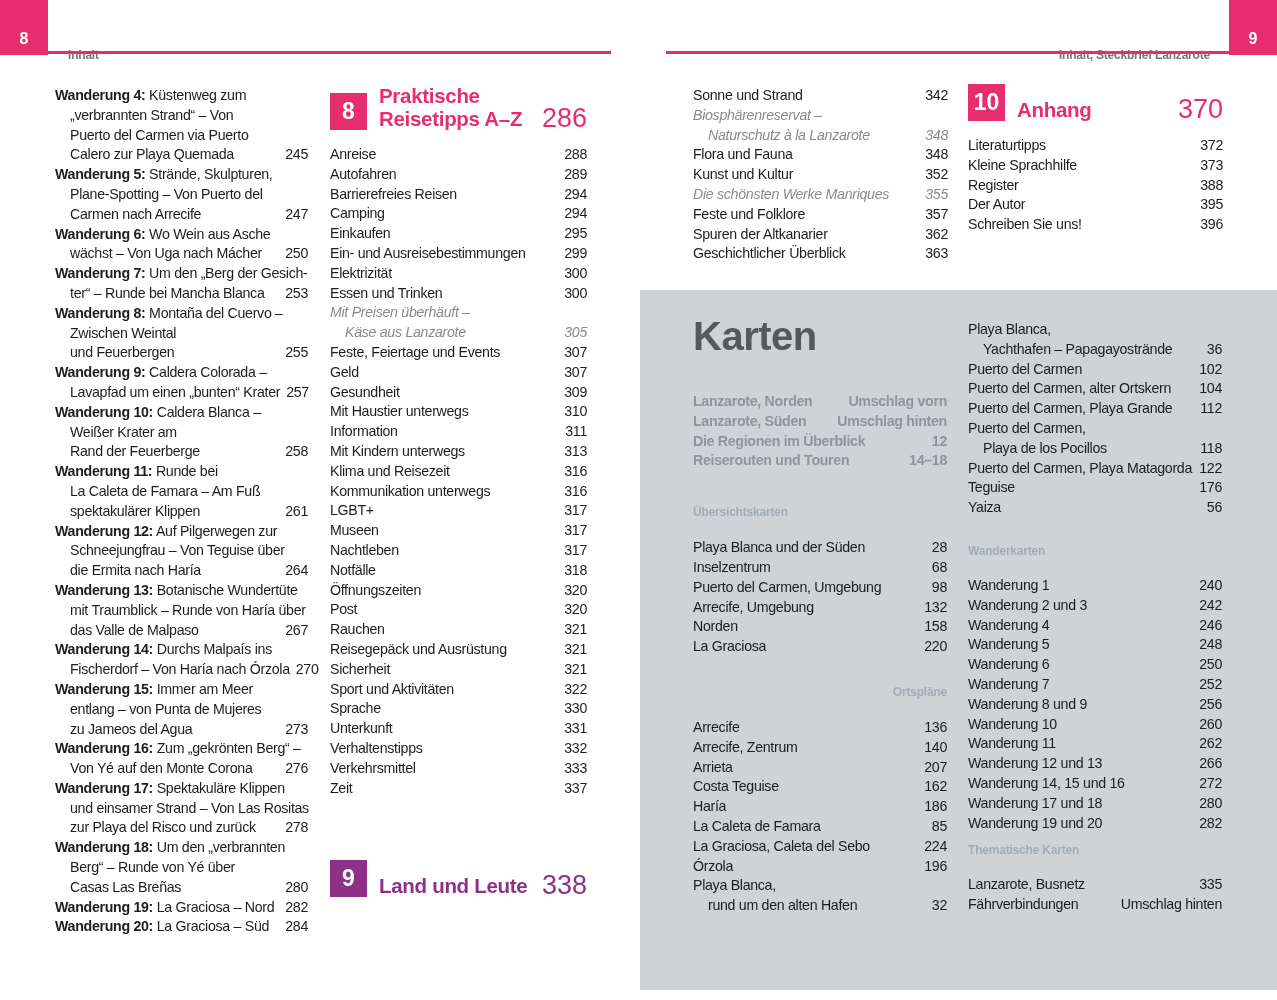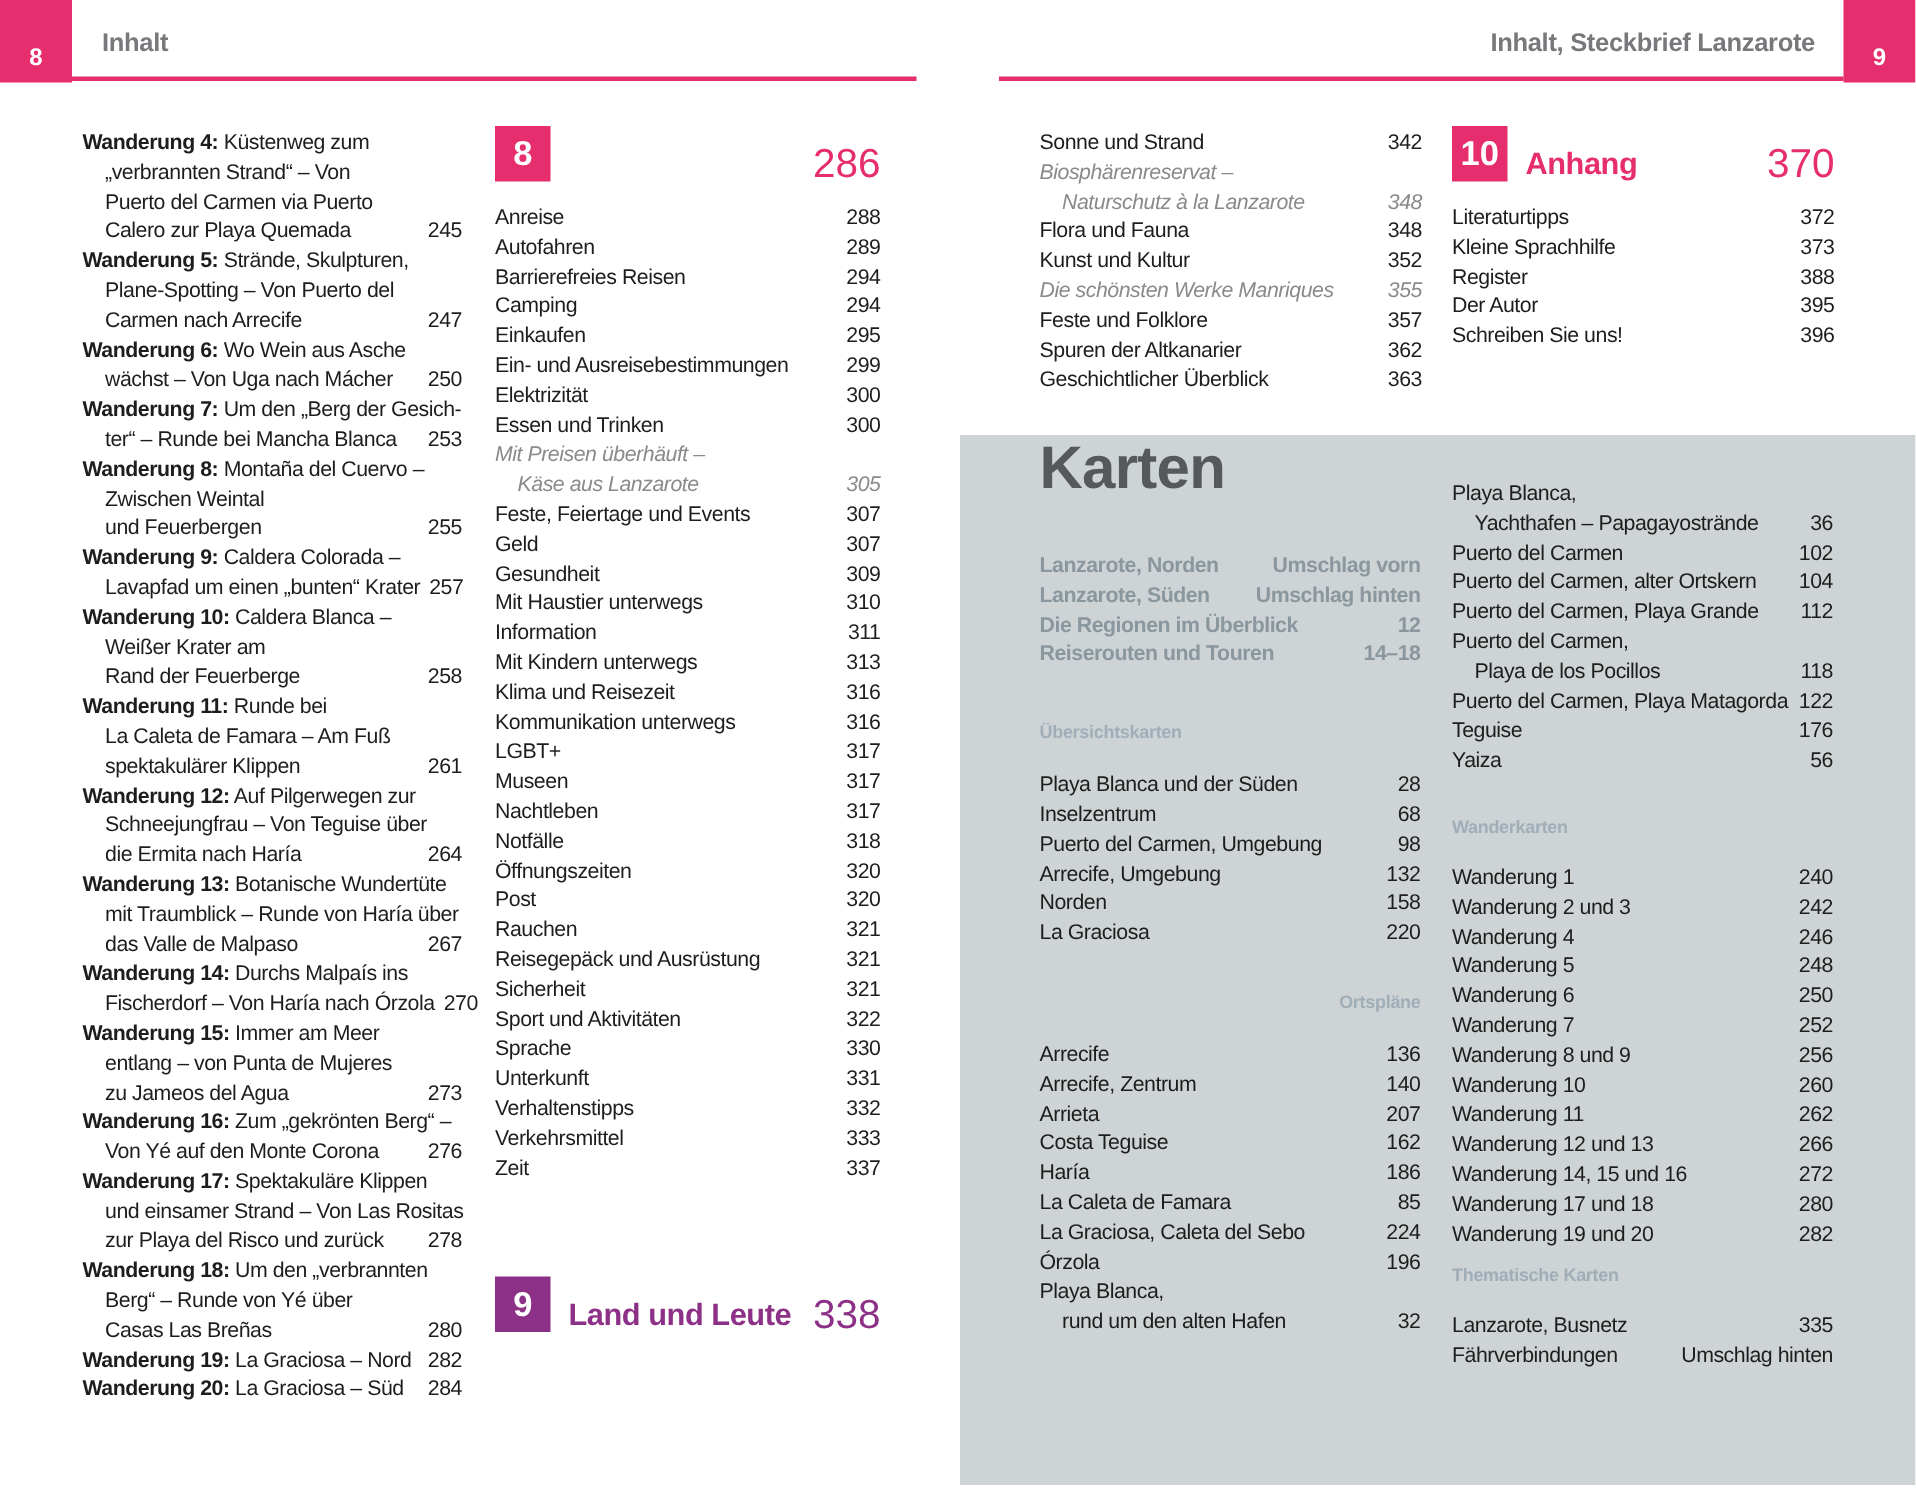--- a/index.html
+++ b/index.html
@@ -9,21 +9,21 @@
   }
   html,body{margin:0;padding:0;}
   body{width:1277px;height:1000px;background:#fff;font-family:"Liberation Sans",sans-serif;color:var(--text);}
   .spread{position:relative;width:1277px;height:1000px;background:#fff;overflow:hidden;}
 
   
   .tab{position:absolute;top:0;width:48px;height:55px;background:var(--pink);color:#fff;
        font-weight:bold;font-size:16px;display:flex;align-items:flex-end;justify-content:center;
        padding-bottom:7px;box-sizing:border-box;}
   .tab.left{left:0;} .tab.right{right:0;}
-  .htitle{position:absolute;top:19px;font-size:17px;font-weight:bold;color:var(--header-gray);letter-spacing:-0.2px;}
+  .htitle{position:absolute;top:48px;font-size:12px;font-weight:bold;color:var(--header-gray);letter-spacing:-0.2px;}
   .htitle.left{left:68px;} .htitle.right{right:67px;}
   .rule{position:absolute;top:51px;height:2.5px;background:var(--pink);}
   .rule.left{left:48px;width:563px;} .rule.right{left:666px;width:563px;}
 
   
   .col{position:absolute;}
   .row{display:flex;font-size:14.2px;line-height:19.8px;letter-spacing:-0.3px;}
   .row .lbl{white-space:nowrap;}
   .row .pg{margin-left:auto;padding-left:6px;text-align:right;white-space:nowrap;}
   .row.indent .lbl{padding-left:15px;}
@@ -44,21 +44,21 @@
   .chapter.purple .badge{background:var(--purple);}
   .chapter.purple .ctitle,.chapter.purple .cpage{color:var(--purple);margin-top:38px;}
   .list-after-chapter{margin-top:15px;}
   .chapter-gap{margin-top:38px;}
 
   
   #karten{left:640px;top:290px;width:637px;height:700px;background:var(--box-bg);}
   .kcol{position:absolute;top:0;}
   .kcol1{left:53px;width:254px;}
   .kcol2{left:328px;width:254px;}
-  .ktitle{font-size:40px;line-height:44px;font-weight:bold;color:var(--box-title);letter-spacing:-0.5px;}
+  .ktitle{margin-top:24px;font-size:40px;line-height:44px;font-weight:bold;color:var(--box-title);letter-spacing:-0.5px;}
   .kindex{margin-top:34px;}
   .kindex .row{font-weight:bold;color:var(--box-index);gap:21px;}
   .kheading{font-size:12px;font-weight:bold;color:var(--box-heading);letter-spacing:-0.2px;}
   .kh-uebersicht{margin-top:34px;}
   .krows{margin-top:19px;}
   .kh-ortsplaene{margin-top:28px;text-align:right;}
   .kcol2 .krows-top{margin-top:30px;}
   .kh-wander{margin-top:26px;}
   .krows-18{margin-top:18px;}
   .kh-thema{margin-top:10px;}
@@ -296,20 +296,24 @@
         <div class="row">
           <span class="lbl"><span class="b">Wanderung 20:</span><span> La Graciosa – Süd</span></span>
           <span class="pg">284</span>
         </div>
       </div>
   </div>
 
   <div class="col" id="midcol">
     <div class="chapter">
       <div class="badge">8</div>
+      <div class="ctitle">
+        <div>Praktische</div>
+        <div>Reisetipps A–Z</div>
+      </div>
       <div class="cpage">286</div>
     </div>
     <div class="list-after-chapter">
 
         <div class="row">
           <span class="lbl"><span>Anreise</span></span>
           <span class="pg">288</span>
         </div>
 
         <div class="row">

